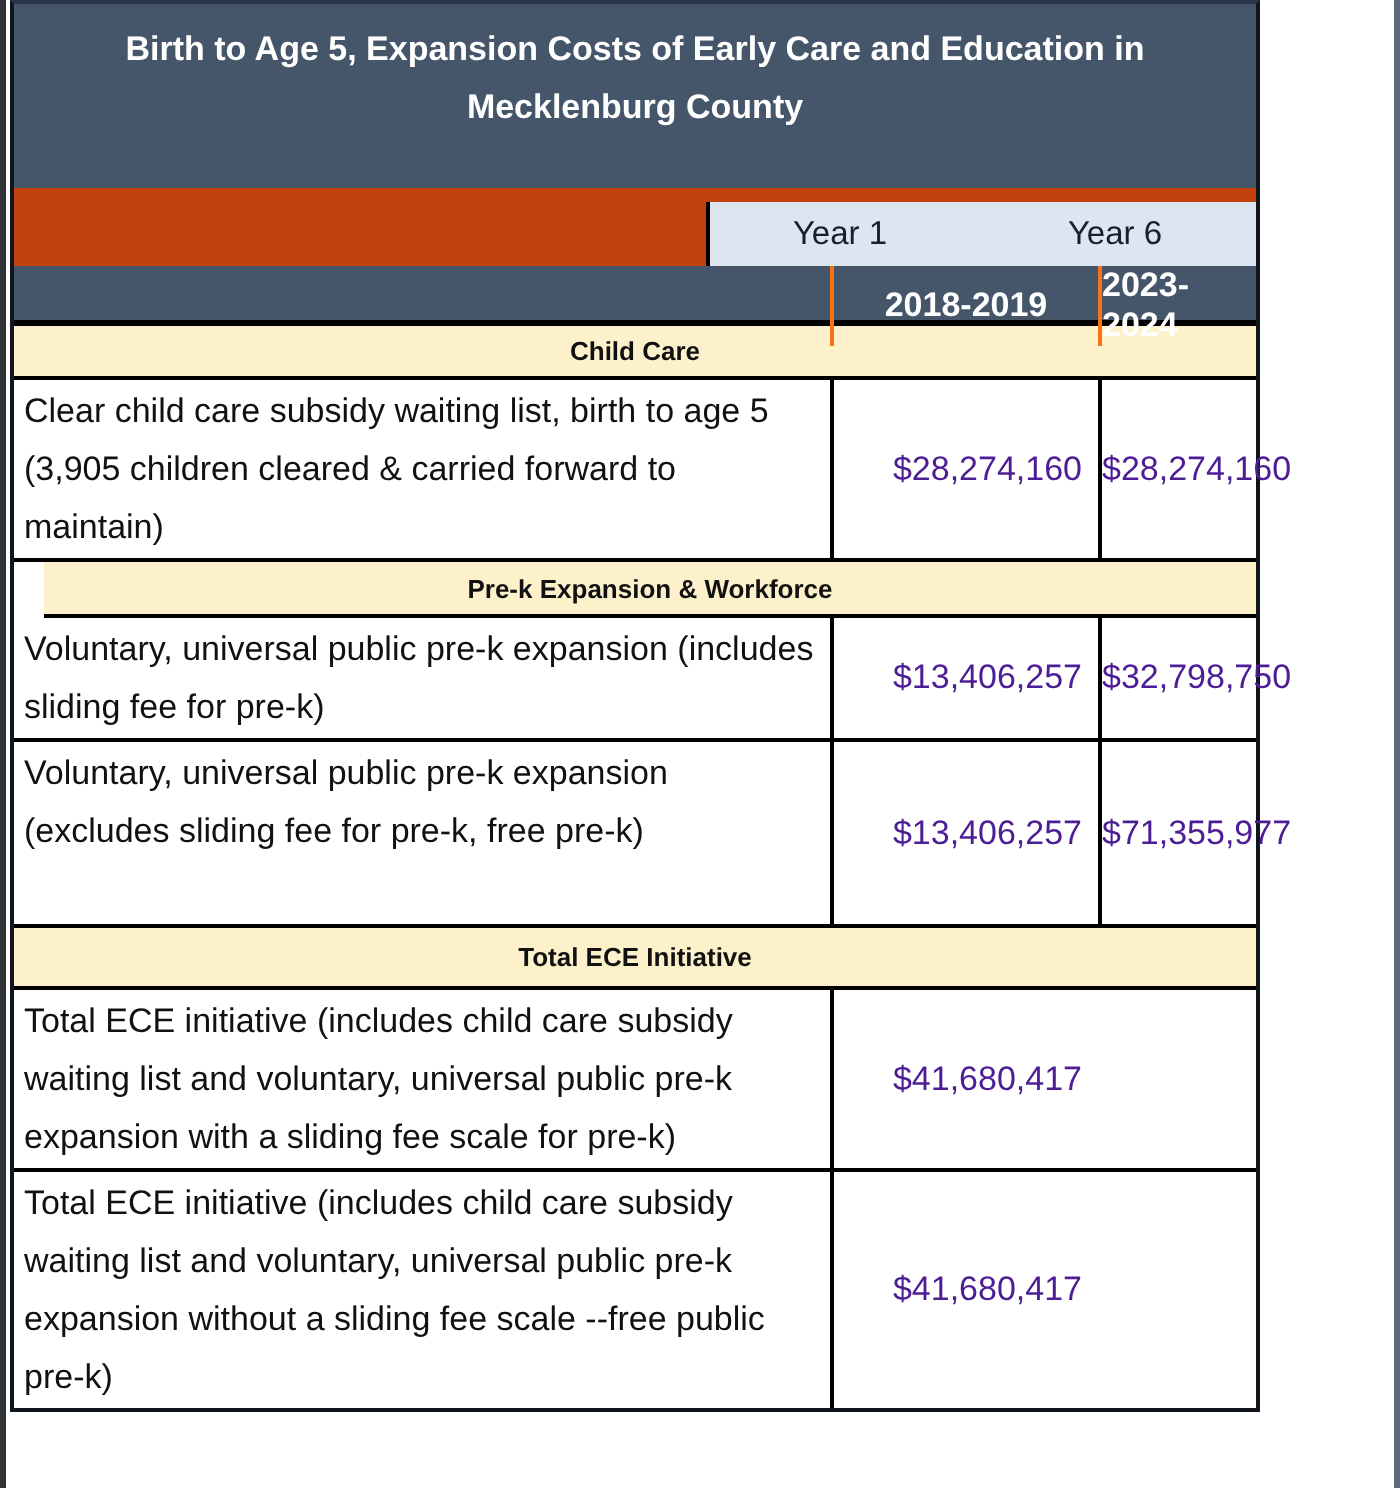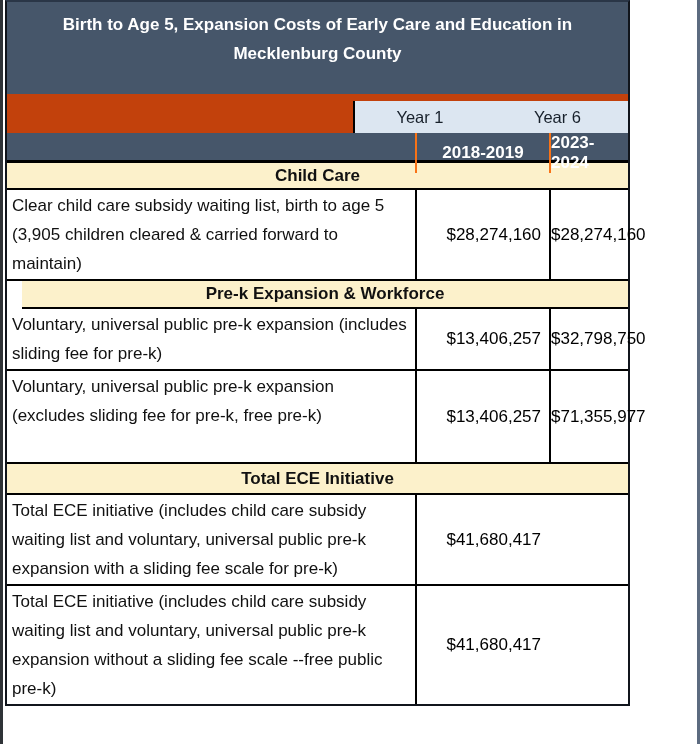--- a/index.html
+++ b/index.html
@@ -70,21 +70,21 @@
     display:flex; align-items:center; justify-content:center;
     color:#ffffff; font-weight:bold; font-size:17px;
   }
 
   
   .section-header {
     background:#FCF1CB;
     min-height:27px;
     border-bottom:2px solid #000;
     display:flex; align-items:center; justify-content:center;
-    font-weight:bold; font-size:17px; color:#111;
+    font-weight:bold; font-size:13px; color:#111;
   }
   [data-name="section-header-prek"]  { min-height:28px;margin-left:15px; }
   [data-name="section-header-total"] { min-height:31px; }
 
   
   .data-row {
     display:grid;
     grid-template-columns:408px 134px 1fr;
     border-bottom:2px solid #000;
     background:#fff;
@@ -94,21 +94,21 @@
     padding:1px 4px 1px 5px;
     font-size:17px;
     line-height:29px;
     color:#111;
   }
   .desc-cell .b { font-weight:normal; }
   .val-cell {
     border-left:2px solid #000;
     display:flex; align-items:center; justify-content:flex-end;
     padding-right:8px;
-    font-size:17px; color:#000000;
+    font-size:17px; color:#4c1d95;
     white-space:nowrap;
   }
   [data-name="table-row-prek-1"] { min-height:93px; }
 </style>
 </head>
 <body>
 
 <div class="canvas" data-name="screenshot-canvas">
   <div class="sheet" data-name="cost-table">
 

